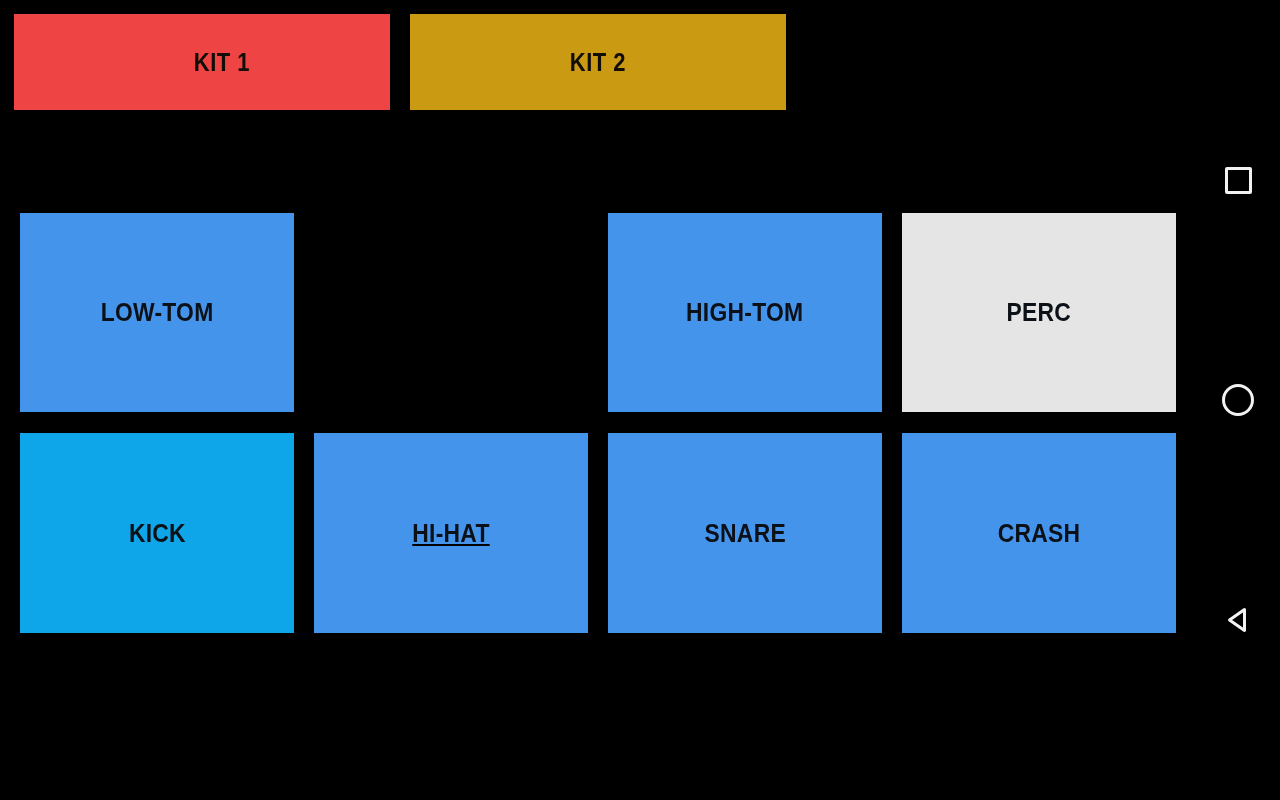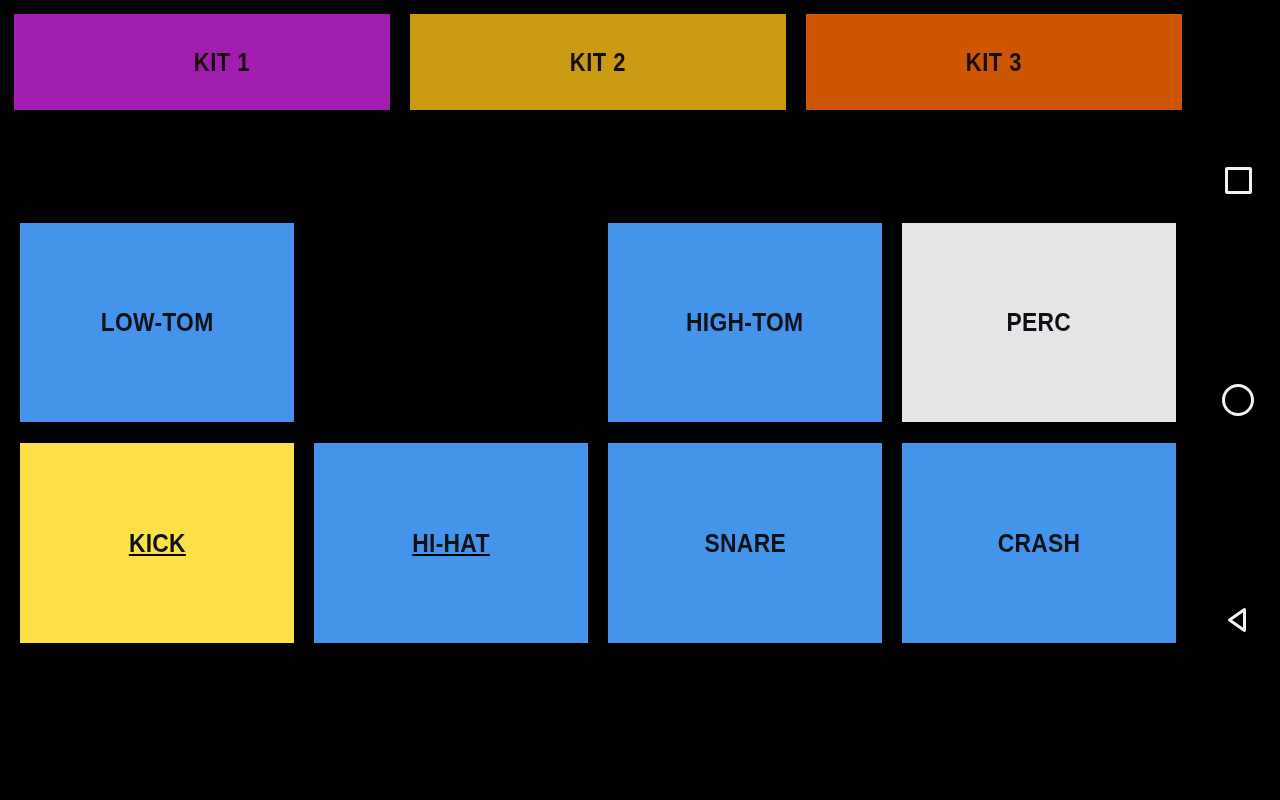--- a/index.html
+++ b/index.html
@@ -52,21 +52,21 @@
     letter-spacing:0.5px;
     color:#120D06;
     transform:scaleX(0.88);
     transform-origin:center;
     white-space:nowrap;
   }
 
   
   #pad-grid {
     position:absolute;
-    left:20px; top:223px;
+    left:20px; top:213px;
     width:1252px; height:420px;
   }
   .pad {
     position:absolute;
     width:274px;
     display:flex;
     align-items:center;
     justify-content:center;
     border:0;
     cursor:pointer;
@@ -131,42 +131,39 @@
   }
 </style>
 </head>
 <body>
 
 <div id="root" style="background: rgb(0, 0, 0);">
 
   <div id="app-area">
 
     <div id="kit-row">
-      <div class="kit-button" style="background: #a21caf; padding-left: 40px;">
+      <div class="kit-button" style="background: #ef4444; padding-left: 40px;">
         <span class="kit-label" style="color: rgb(18, 13, 6);">KIT 1</span>
       </div>
       <div class="kit-button" style="background: rgb(201, 154, 18); justify-content: center;">
         <span class="kit-label" style="color: rgb(18, 13, 6);">KIT 2</span>
-      </div>
-      <div class="kit-button" style="background: rgb(206, 86, 2);">
-        <span class="kit-label" style="color: rgb(18, 13, 6);">KIT 3</span>
       </div>
     </div>
 
     <div id="pad-grid">
       <div class="pad pad-row-0 pad-col-0" style="background: rgb(69, 148, 236);">
         <span class="pad-label" style="color: rgb(12, 17, 24);">LOW-TOM</span>
       </div>
       <div class="pad pad-row-0 pad-col-2" style="background: rgb(69, 148, 236);">
         <span class="pad-label" style="color: rgb(12, 17, 24);">HIGH-TOM</span>
       </div>
       <div class="pad pad-row-0 pad-col-3" style="background: #e5e5e5;">
         <span class="pad-label" style="color: rgb(12, 17, 24);">PERC</span>
       </div>
-      <div class="pad pad-row-1 pad-col-0" style="background: #fde047; text-decoration: underline;">
+      <div class="pad pad-row-1 pad-col-0" style="background: #0ea5e9;">
         <span class="pad-label" style="color: rgb(12, 17, 24);">KICK</span>
       </div>
       <div class="pad pad-row-1 pad-col-1" style="background: rgb(69, 148, 236); text-decoration: underline;">
         <span class="pad-label" style="color: rgb(12, 17, 24);">HI-HAT</span>
       </div>
       <div class="pad pad-row-1 pad-col-2" style="background: rgb(69, 148, 236);">
         <span class="pad-label" style="color: rgb(12, 17, 24);">SNARE</span>
       </div>
       <div class="pad pad-row-1 pad-col-3" style="background: rgb(69, 148, 236);">
         <span class="pad-label" style="color: rgb(12, 17, 24);">CRASH</span>

